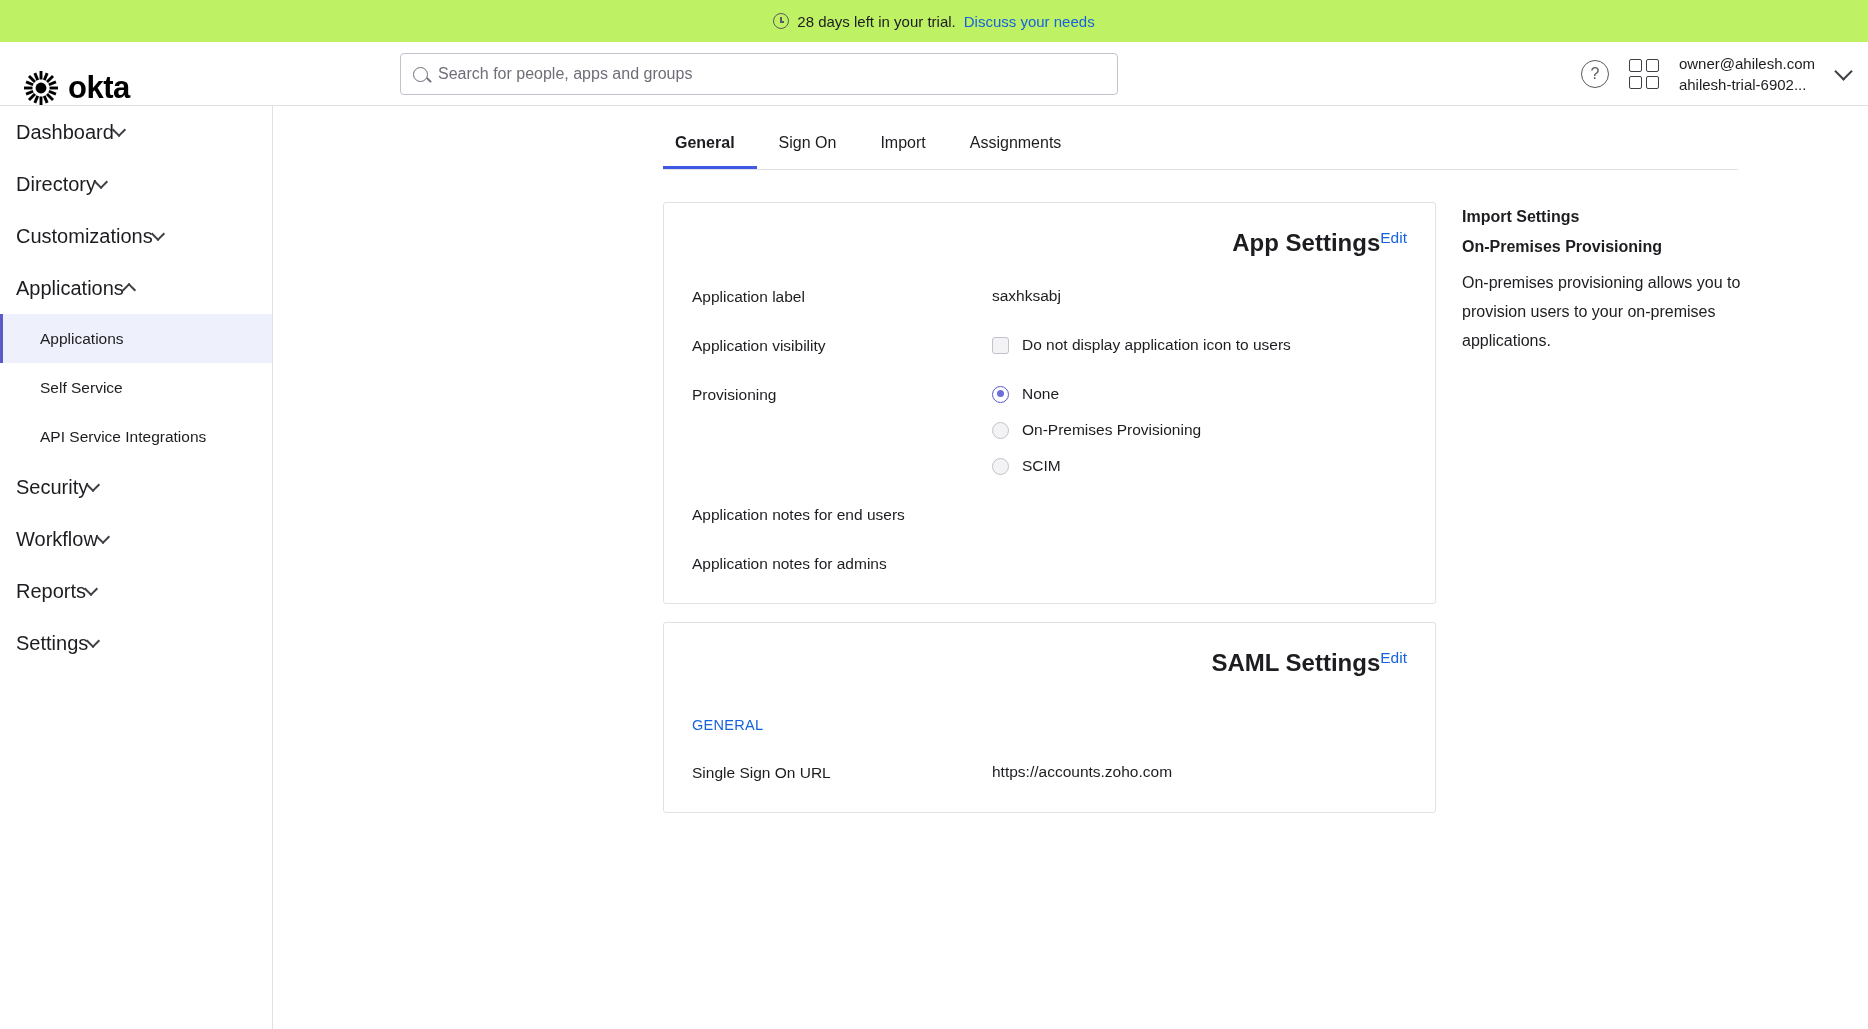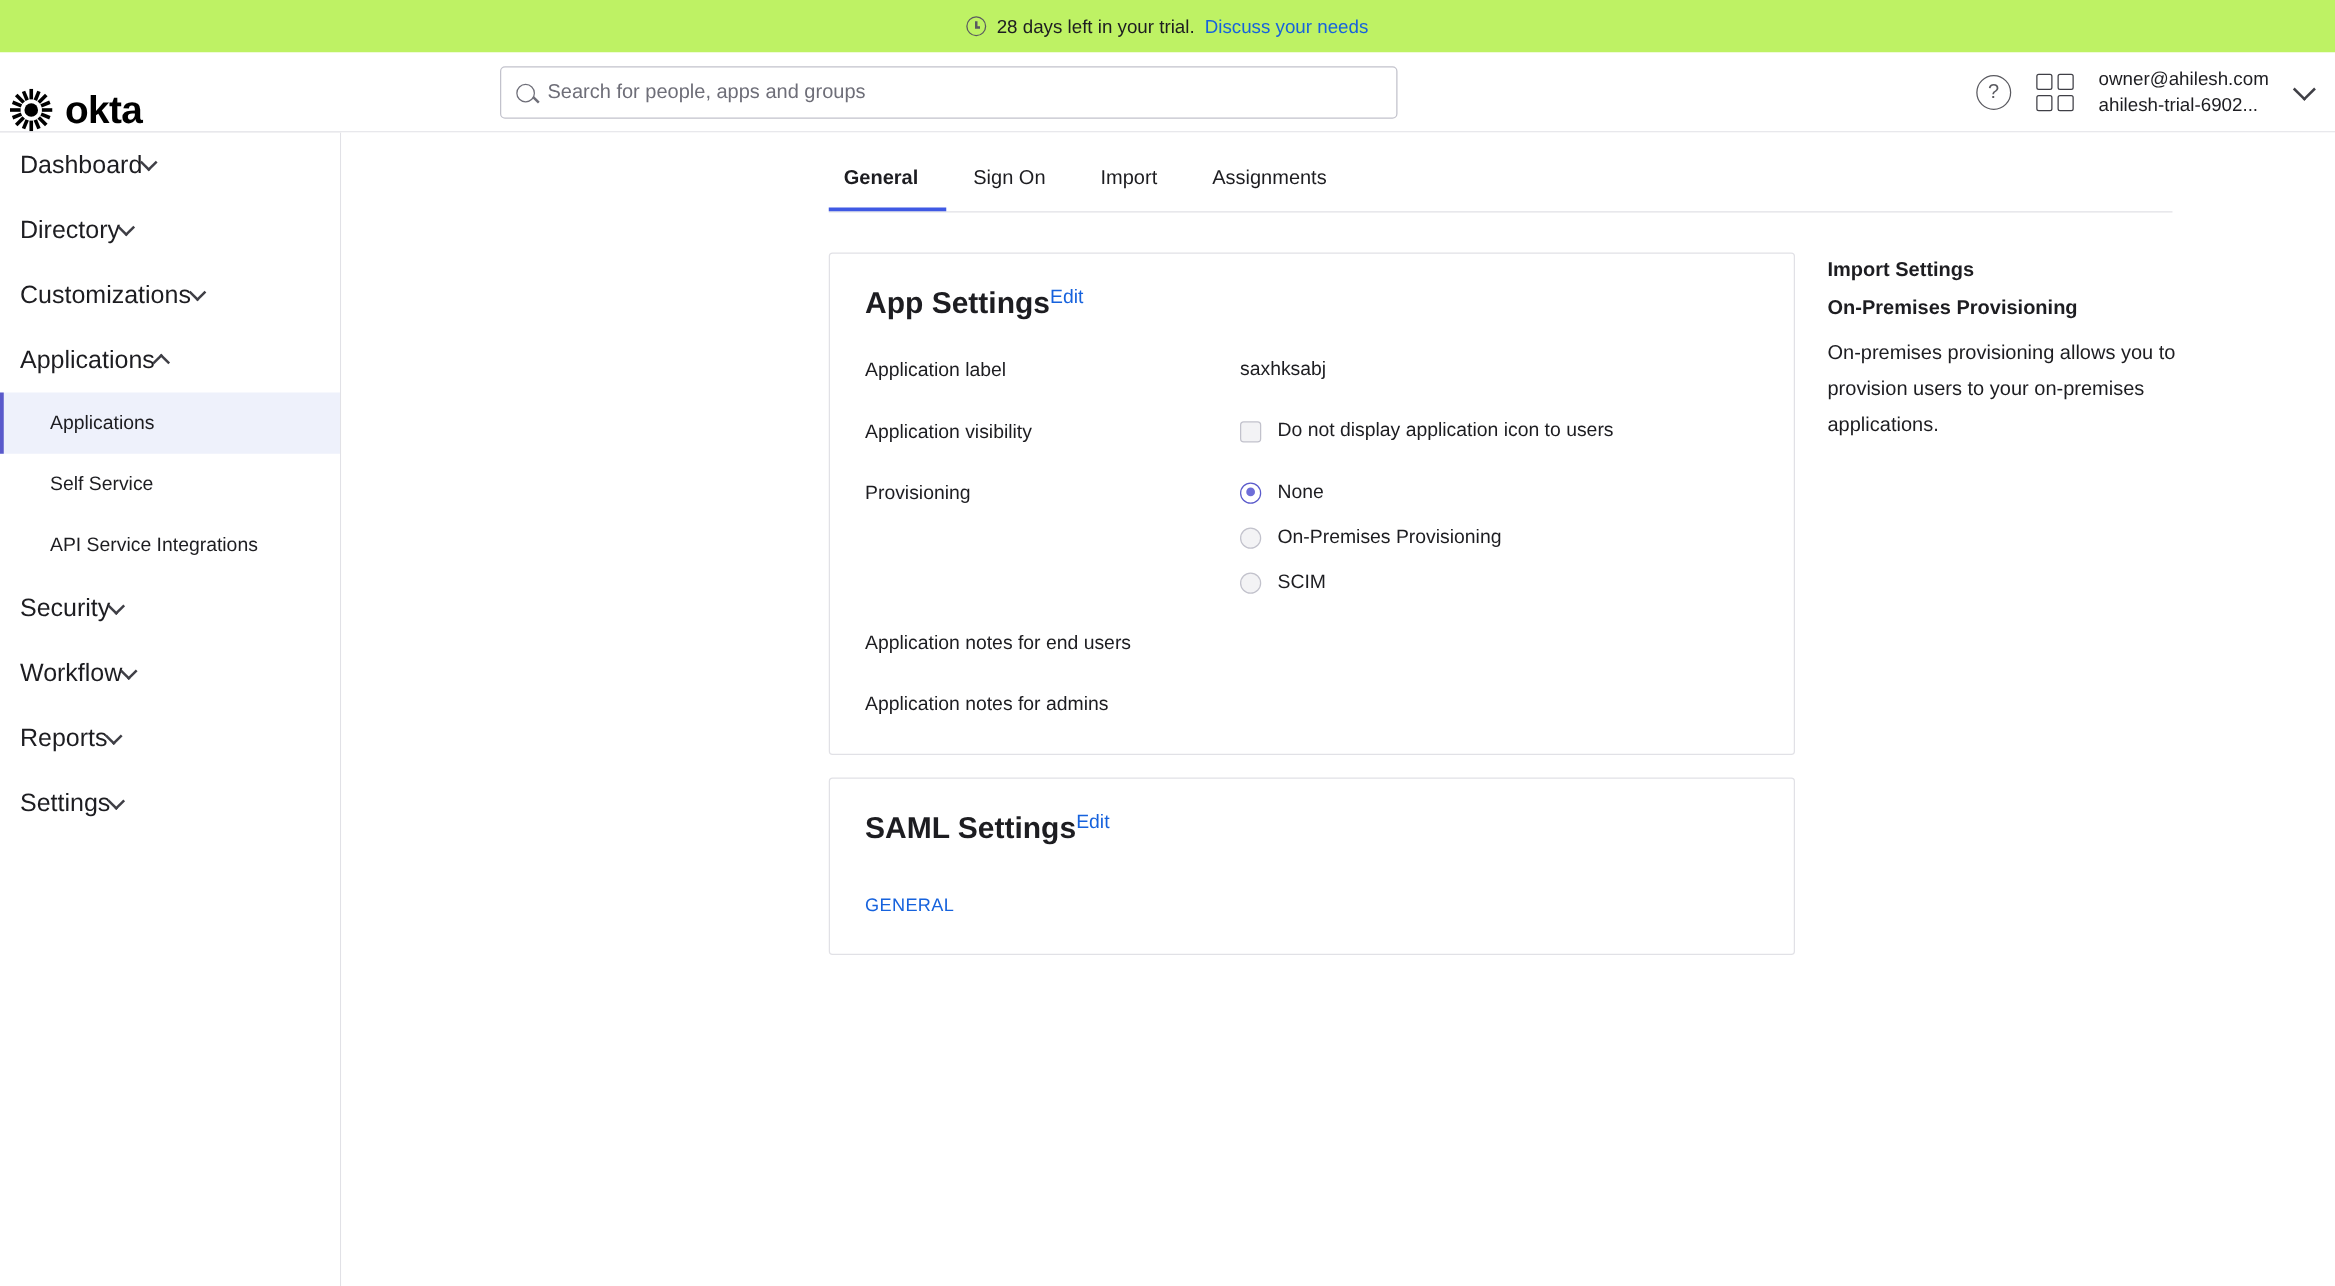--- a/index.html
+++ b/index.html
@@ -54,21 +54,21 @@
     background: #ffffff;
     border-bottom: 1px solid #e1e1e6;
     display: flex;
     align-items: center;
     position: relative;
   }
   .logo-wrap {
     display: flex;
     align-items: center;
     gap: 10px;
-    padding-left: 8px;
+    padding-left: 24px;
     width: 273px;
     margin-top: 28px;
   }
   .okta-mark { width: 34px; height: 34px; flex: none; }
   .okta-word {
     font-size: 31px;
     font-weight: 700;
     letter-spacing: -0.5px;
     color: #000000;
     line-height: 1;
@@ -220,21 +220,21 @@
   .card {
     border: 1px solid #e1e1e6;
     border-radius: 3px;
     background: #fff;
     padding: 26px 28px 30px 28px;
     margin-bottom: 18px;
   }
   .card-head {
     display: flex;
     align-items: flex-start;
-    justify-content: flex-start;
+    justify-content: flex-end;
   }
   .card-title { font-size: 24px; font-weight: 700; color: #1d1d21; }
   .edit-link { font-size: 15.5px; color: #1662dd; cursor: pointer; }
 
   .form-row { display: flex; margin-top: 30px; font-size: 15.5px; }
   .form-row .label { width: 300px; flex: none; color: #1d1d21; padding-top: 1px; }
   .form-row .value { color: #1d1d21; }
   .opt-row { display: flex; align-items: center; gap: 13px; margin-bottom: 18px; }
   .opt-row:last-child { margin-bottom: 0; }
   .checkbox {
@@ -444,20 +444,24 @@
             <div class="value"></div>
           </div>
         </div>
 
         <div class="card">
           <div class="card-head">
             <div class="card-title">SAML Settings</div>
             <div class="edit-link">Edit</div>
           </div>
           <div class="section-subtitle">GENERAL</div>
+          <div class="form-row">
+            <div class="label">Single Sign On URL</div>
+            <div class="value">https://accounts.zoho.com</div>
+          </div>
         </div>
 
       </div>
 
       <div class="help-panel">
         <div class="help-h">Import Settings</div>
         <div class="help-h">On-Premises Provisioning</div>
         <div class="help-p">On-premises provisioning allows you to provision users to your on-premises applications.</div>
       </div>
     </div>

